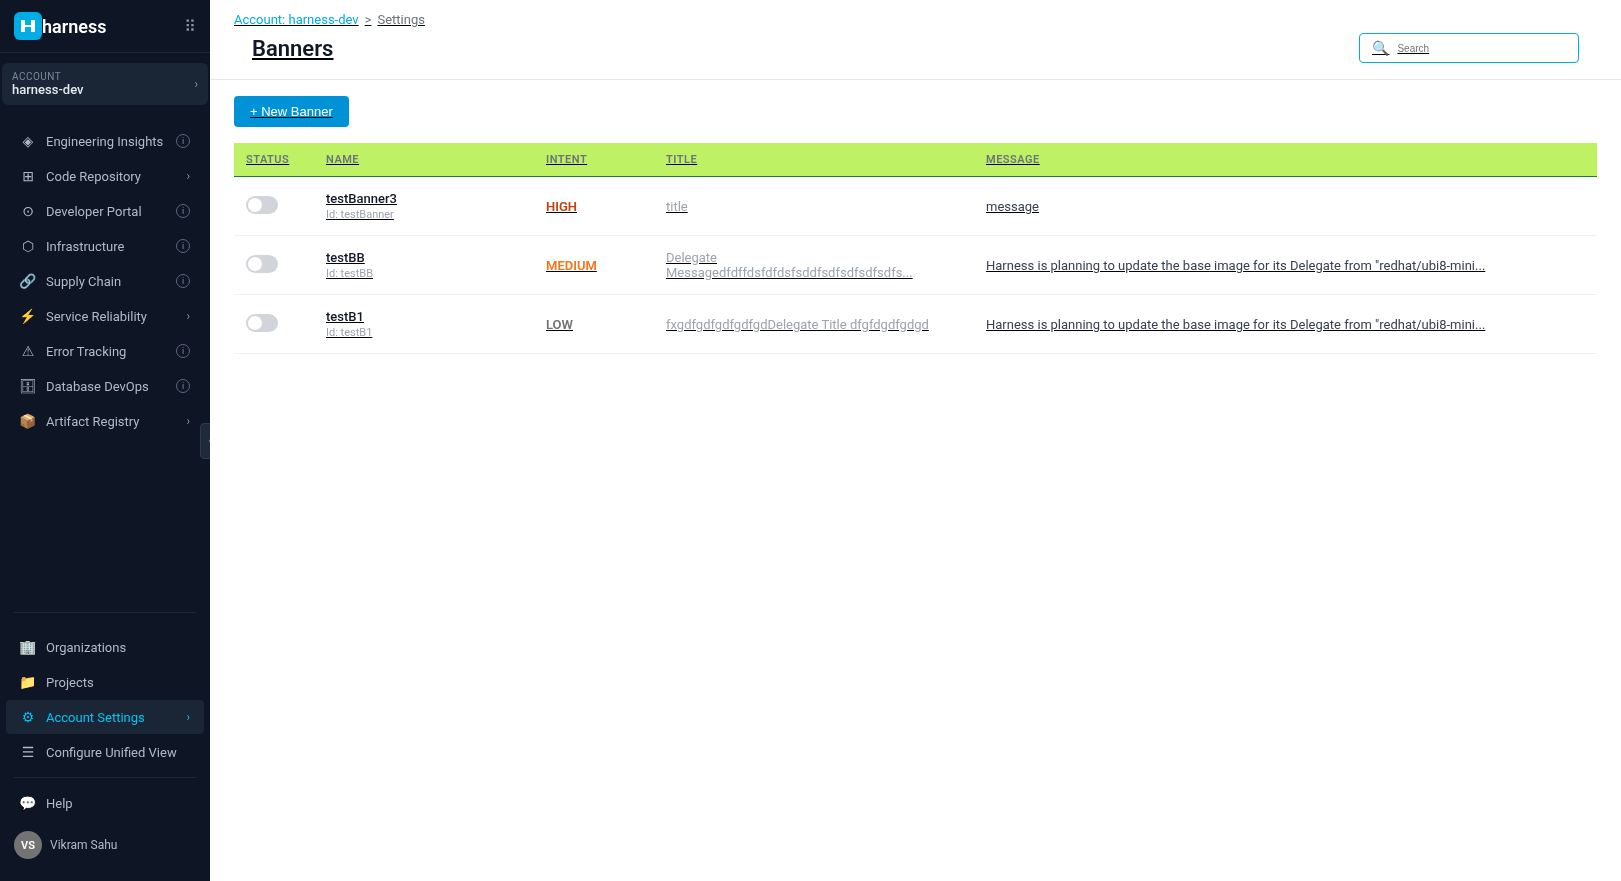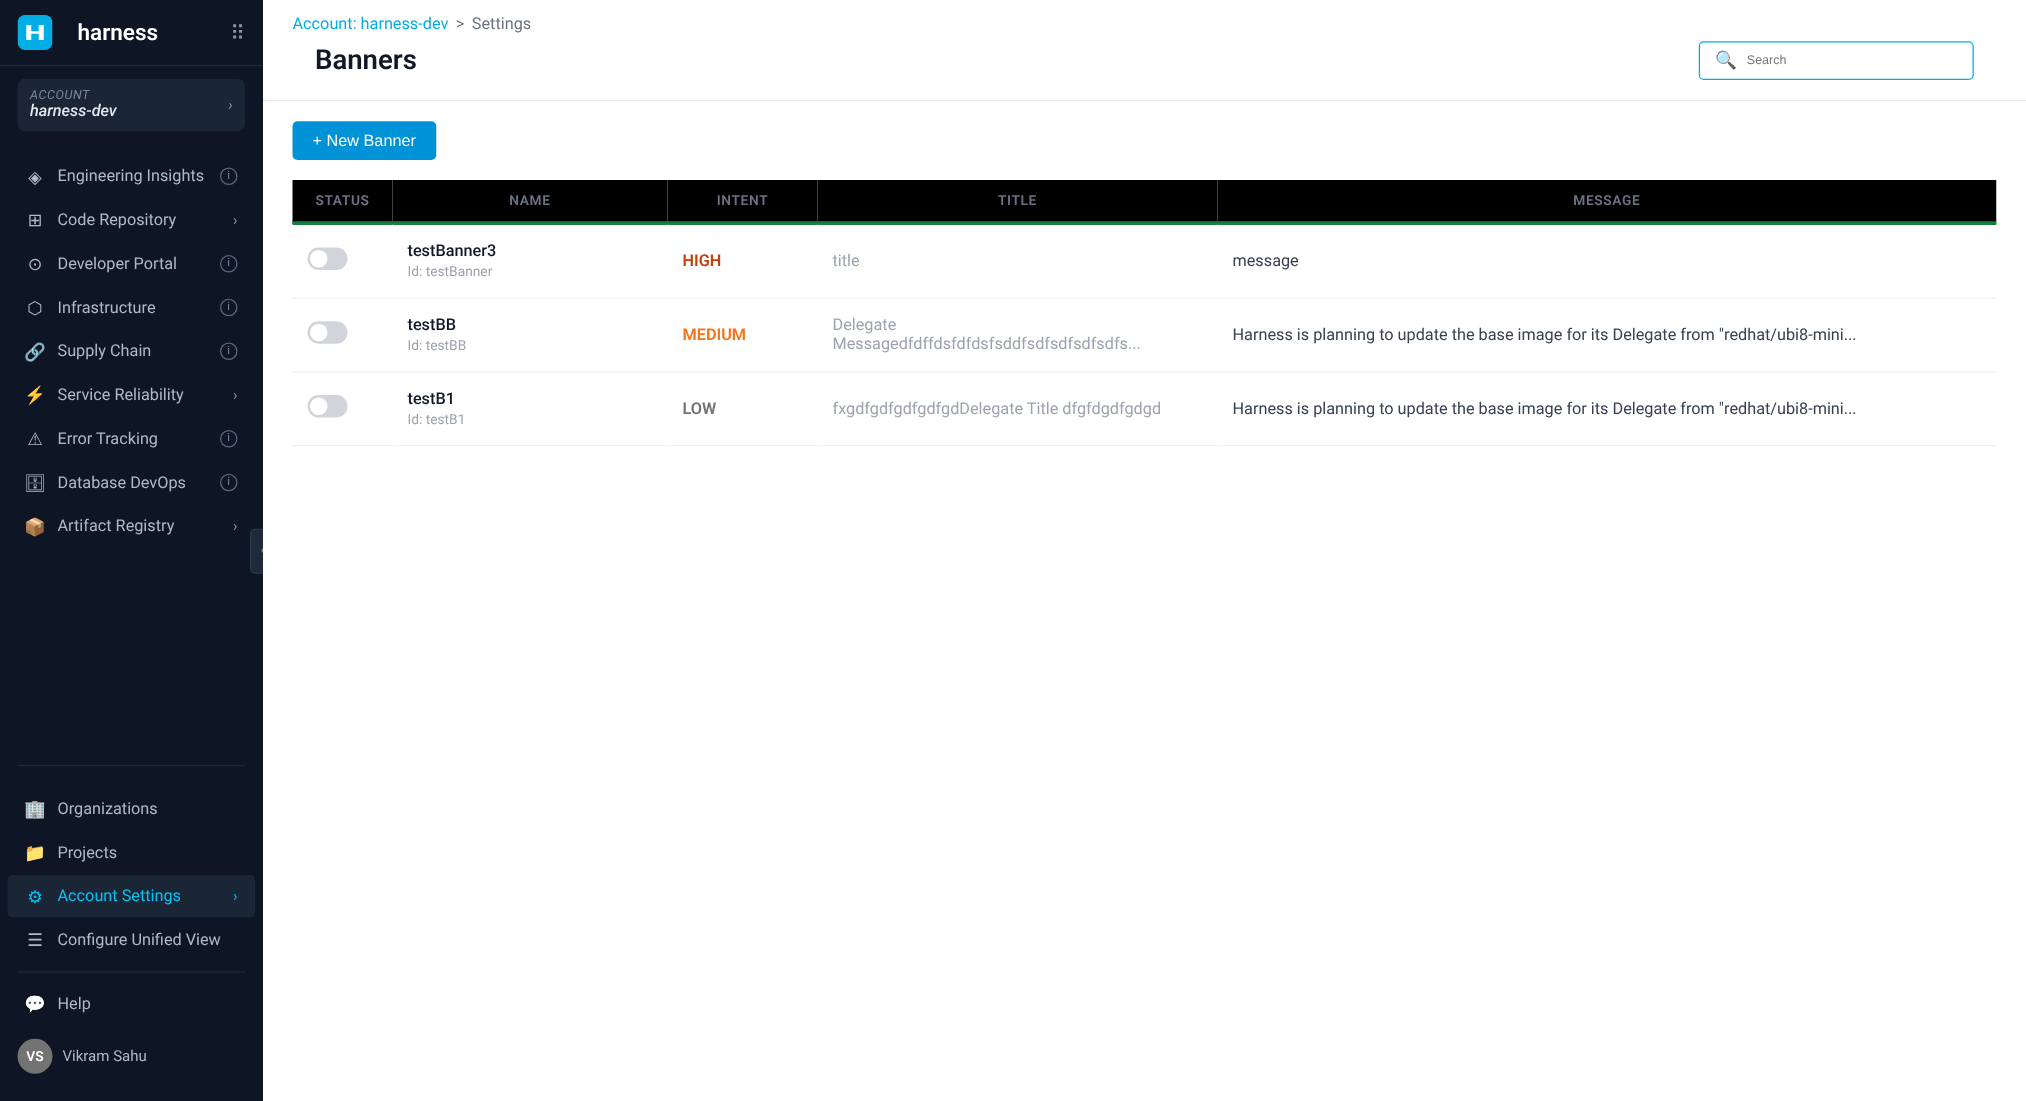--- a/index.html
+++ b/index.html
@@ -14,30 +14,29 @@
       display: flex;
       flex-direction: column;
       height: 100vh;
       overflow-y: auto;
       position: relative;
     }
     .sidebar-logo {
       display: flex; align-items: center; justify-content: space-between;
       padding: 12px 14px; border-bottom: 1px solid #1e2a3a;
     }
-    .logo-area { display: flex; align-items: center; gap: 20px; }
+    .logo-area { display: flex; align-items: center; gap: 0; }
     .logo-icon { width: 28px; height: 28px; }
     .logo-text { color: #fff; font-size: 18px; font-weight: 600; }
     .grid-icon { color: #8a96a3; cursor: pointer; font-size: 16px; }
 
     .account-switcher {
-      margin: 10px 14px; background: #1a2535; border-radius: 6px;
+      margin: 10px 2px; background: #1a2535; border-radius: 6px;
       padding: 8px 10px; display: flex; align-items: center; justify-content: space-between;
       cursor: pointer;
-      font-style: italic;
     }
     .account-label { font-size: 10px; color: #7a8a9a; text-transform: uppercase; letter-spacing: 0.5px; }
     .account-name { color: #e2e8f0; font-size: 13px; font-weight: 500; }
     .chevron-right { color: #8a96a3; font-size: 12px; }
 
     .sidebar-nav { flex: 1; padding: 8px 0; }
     .nav-item {
       display: flex; align-items: center; justify-content: space-between;
       padding: 9px 14px; cursor: pointer; font-size: 13px; color: #b0bac6;
       border-radius: 4px; margin: 1px 6px;
@@ -53,21 +52,21 @@
 
     .collapse-btn {
       position: absolute; right: -10px; top: 50%; transform: translateY(-50%);
       width: 20px; height: 36px; background: #1e2a3a; border: 1px solid #2e3a4a;
       border-radius: 4px; display: flex; align-items: center; justify-content: center;
       cursor: pointer; color: #8a96a3; font-size: 10px; z-index: 10;
     }
 
     
     .main-content {
-      flex: 1; display: flex; flex-direction: column; overflow: hidden; background: #fff;
+      flex: 1; display: flex; flex-direction: column; overflow: hidden; background: #fff; text-decoration: underline;
     }
 
     .breadcrumb {
       padding: 12px 24px 0; font-size: 13px;
       display: flex; align-items: center; gap: 6px;
     }
     .breadcrumb a { color: #00ade4; text-decoration: none; }
     .breadcrumb span { color: #6b7280; }
     .breadcrumb-sep { color: #9ca3af; }
 
@@ -89,23 +88,23 @@
 
     .toolbar { padding: 16px 0; display: flex; align-items: center; justify-content: space-between; }
     .new-banner-btn {
       background: #0092d6; color: #fff; border: none; border-radius: 4px;
       padding: 8px 16px; font-size: 13px; font-weight: 500; cursor: pointer;
       display: flex; align-items: center; gap: 6px;
     }
 
     table { width: 100%; border-collapse: collapse; }
     thead th {
-      text-align: center; padding: 10px 12px; font-size: 11px; font-weight: 600;
+      text-align: left; padding: 10px 12px; font-size: 11px; font-weight: 600;
       color: #6b7280; text-transform: uppercase; letter-spacing: 0.5px;
-      border-bottom: 3px solid #15803d; background: #000000;
+      border-bottom: 1px solid #15803d; background: #bef264;
     }
     tbody tr { border-bottom: 1px solid #f0f1f3; }
     tbody td { padding: 14px 12px; font-size: 13px; color: #374151; vertical-align: middle; }
 
     .toggle {
       width: 32px; height: 18px; background: #d1d5db; border-radius: 9px;
       position: relative; cursor: pointer; display: inline-block;
     }
     .toggle::after {
       content: ''; position: absolute; top: 2px; left: 2px;

